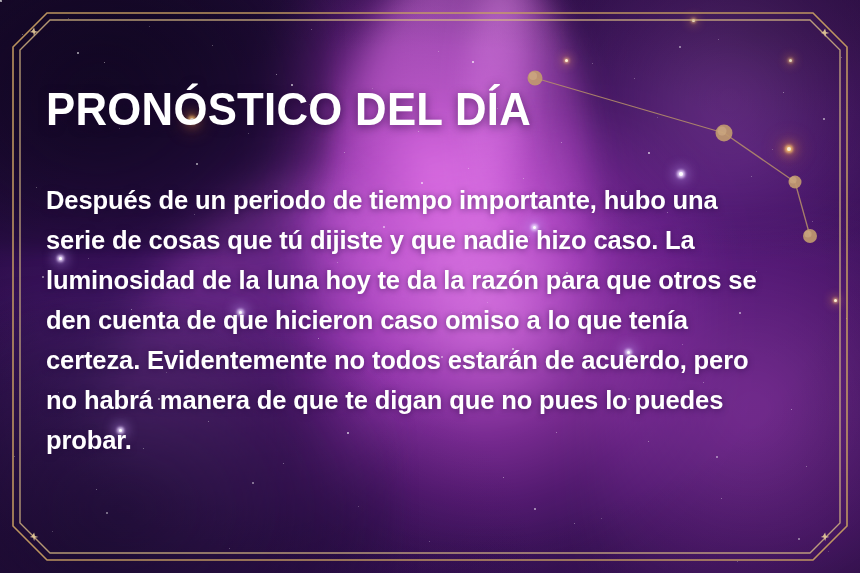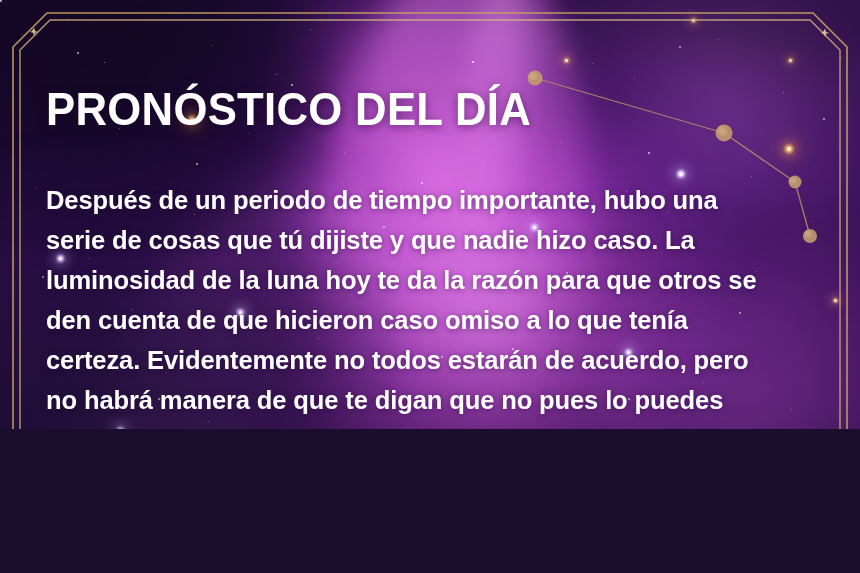--- a/index.html
+++ b/index.html
@@ -8,21 +8,21 @@
     padding: 0;
     background: #1a0d2e;
   }
   body {
     font-family: "Liberation Sans", sans-serif;
   }
 
   #card {
     position: relative;
     width: 860px;
-    height: 429px;
+    height: 573px;
     overflow: hidden;
     background: #2a0f44;
     isolation: isolate;
   }
 
   
   .bg-base {
     position: absolute;
     inset: 0;
     background:

